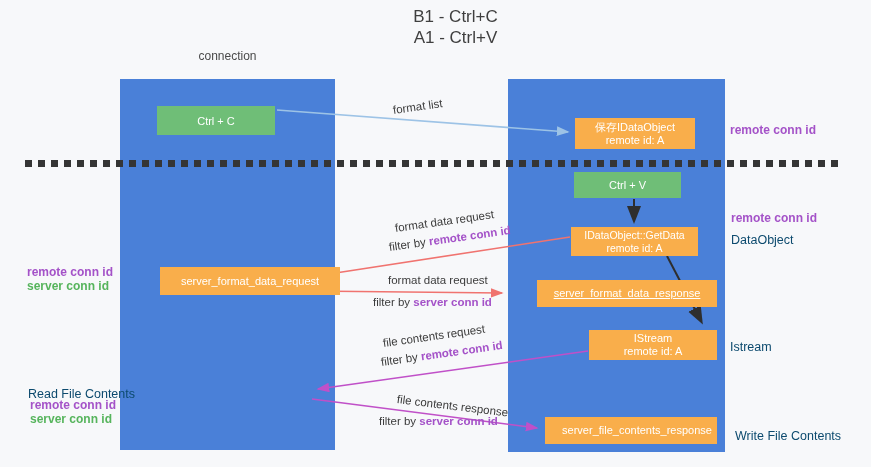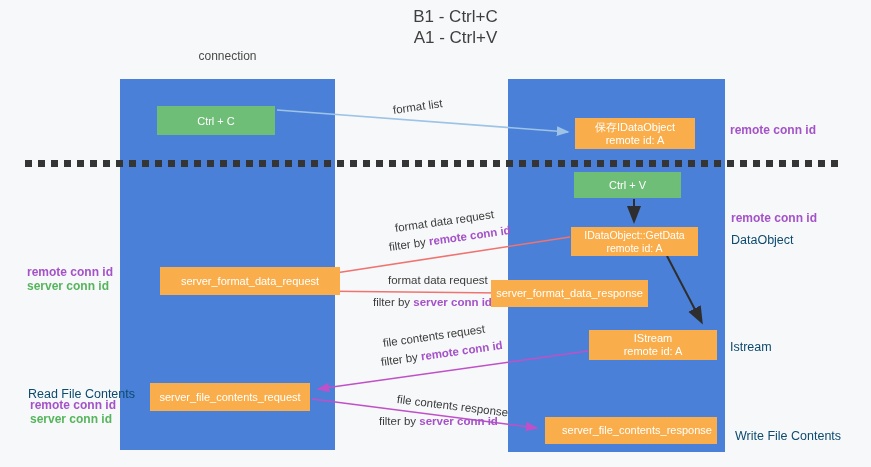--- a/index.html
+++ b/index.html
@@ -82,29 +82,26 @@
     <span>保存IDataObject</span>
     <span>remote id: A</span>
   </div>
   <div class="abs obox" style="left:571px;top:227px;width:127px;height:29px;font-size:10.5px;">
     <span>IDataObject::GetData</span>
     <span>remote id: A</span>
   </div>
   <div class="abs obox" style="left:160px;top:267px;width:180px;height:28px;">
     <span>server_format_data_request</span>
   </div>
-  <div class="abs obox" style="left:491px;top:280px;width:157px;height:27px;">
+  <div class="abs obox" style="left:537px;top:280px;width:180px;height:27px;text-decoration:underline;">
     <span>server_format_data_response</span>
   </div>
   <div class="abs obox" style="left:589px;top:330px;width:128px;height:30px;">
     <span>IStream</span>
     <span>remote id: A</span>
-  </div>
-  <div class="abs obox" style="left:150px;top:383px;width:160px;height:28px;">
-    <span>server_file_contents_request</span>
   </div>
   <div class="abs obox" style="left:545px;top:417px;width:160px;height:27px;padding-left:12px;">
     <span>server_file_contents_response</span>
   </div>
 
   <div class="abs ann rotneg" style="left:393px;top:104px;">format list</div>
 
   <div class="abs ann rotneg" style="left:395px;top:222px;">format data request</div>
   <div class="abs ann rotneg" style="left:389px;top:241px;">
     <span>filter by</span>

